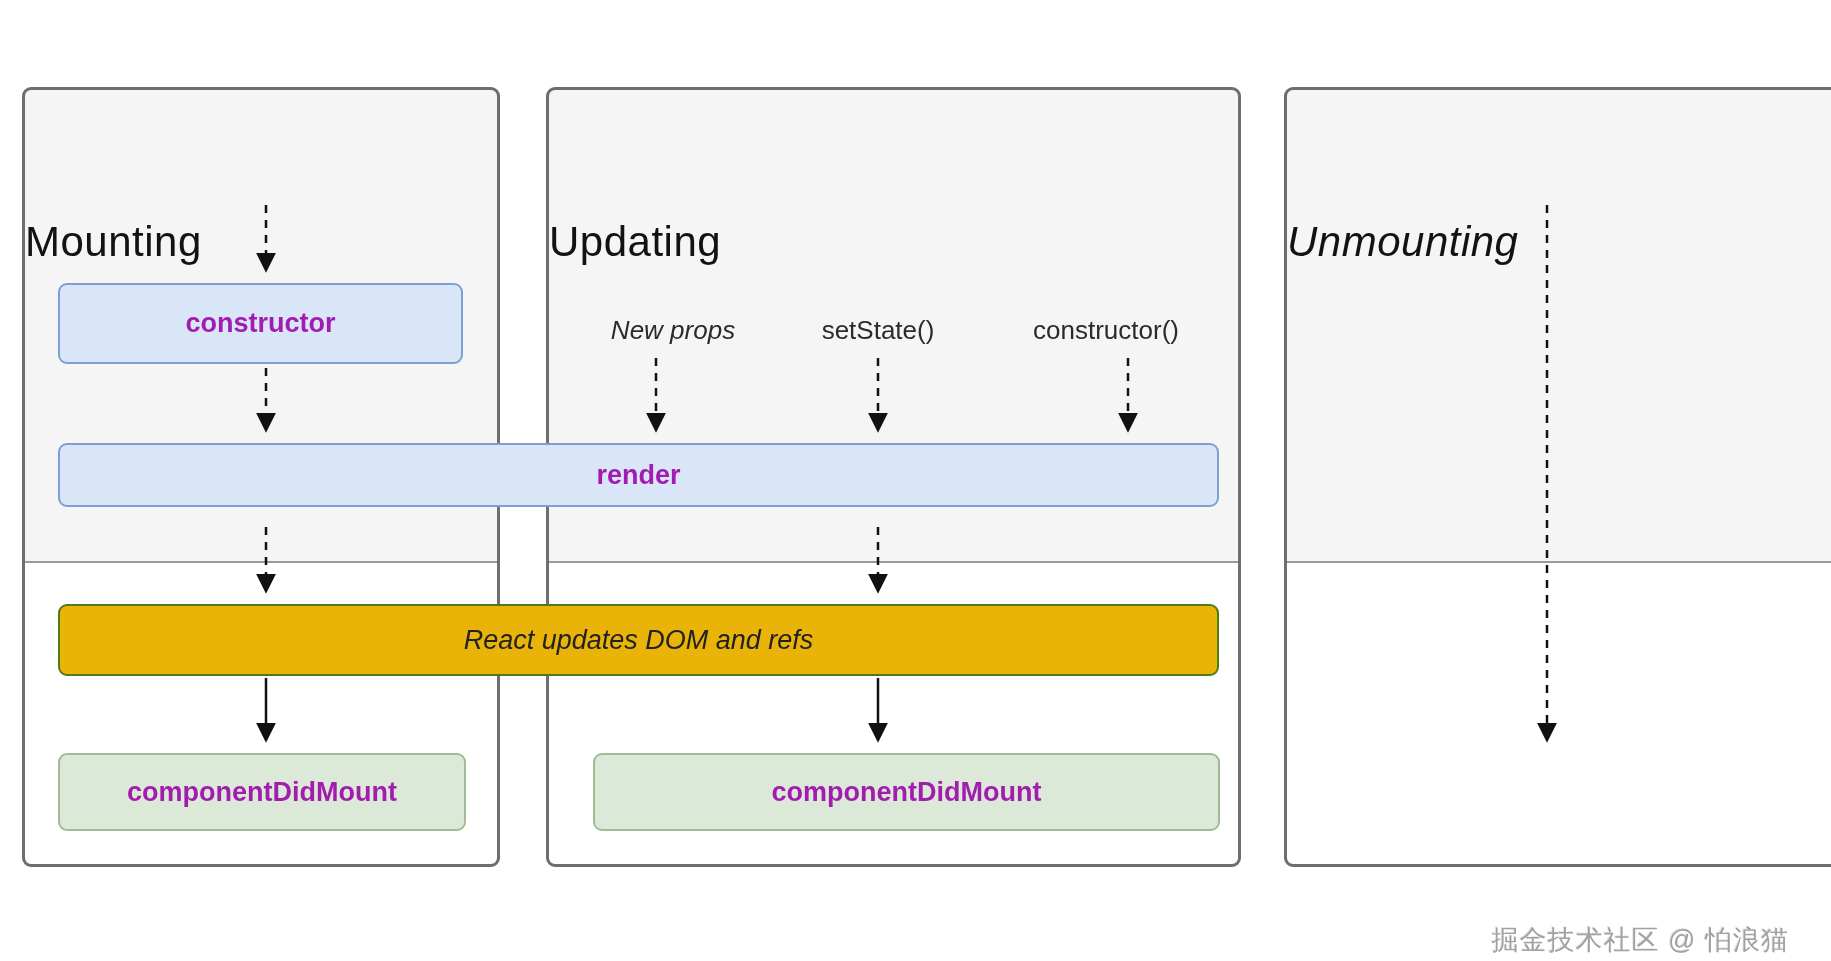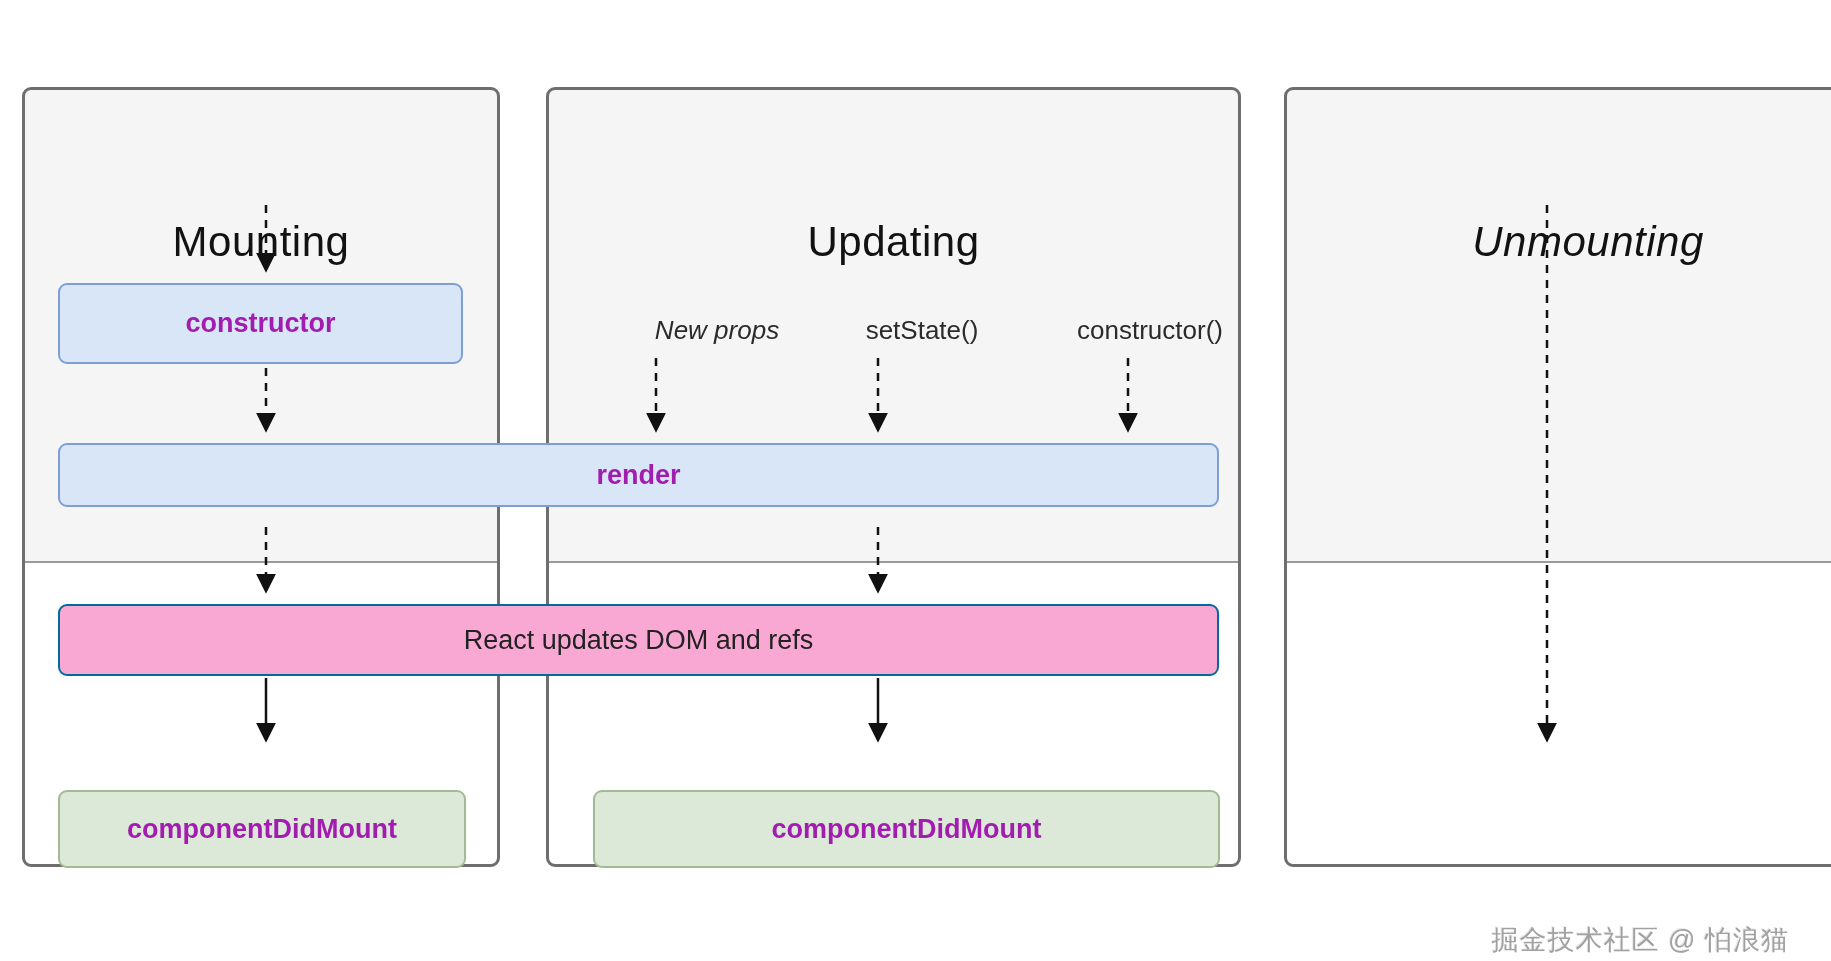--- a/index.html
+++ b/index.html
@@ -18,46 +18,44 @@
     border-radius:9px;
     background:linear-gradient(to bottom,
       #f5f5f5 0px,#f5f5f5 471px,
       #9a9a9a 471px,#9a9a9a 473px,
       #ffffff 473px,#ffffff 100%);
     z-index:1;
   }
   .panel-title{
     position:absolute;
     top:128px;width:100%;
-    text-align:center;
     font-size:42px;
     font-weight:400;
     color:#121212;
     letter-spacing:0.5px;
   }
   .node{
     position:absolute;
     box-sizing:border-box;
     border-radius:9px;
     display:flex;align-items:center;justify-content:center;
     z-index:3;
     font-size:27px;
     color:#a21caf;
   }
   .node.blue{background:#d9e6f8;border:2px solid #7d9fd3;font-weight:bold;}
-  .node.yellow{background:#f9a8d4;border:2px solid #0369a1;font-weight:400;color:#222;}
-  .node.green{background:#dde9d8;border:2px solid #a2bb95;font-weight:bold;margin-top:37px;}
+  .node.yellow{background:#eab308;border:2px solid #4d7c0f;font-style:italic;font-weight:400;color:#222;}
+  .node.green{background:#dde9d8;border:2px solid #a2bb95;font-weight:bold;}
   .trigger-label{
     position:absolute;
     transform:translate(-50%,-50%);
     font-size:26px;
     color:#2b2b2b;
     white-space:nowrap;
     z-index:2;
-    margin-left:44px;
   }
   .trigger-label.italic{font-style:italic;}
   .arrow-layer{
     position:absolute;left:0;top:0;width:1831px;height:961px;
     z-index:4;pointer-events:none;
   }
   .watermark{
     position:absolute;
     right:42px;top:922px;
     font-size:27px;

